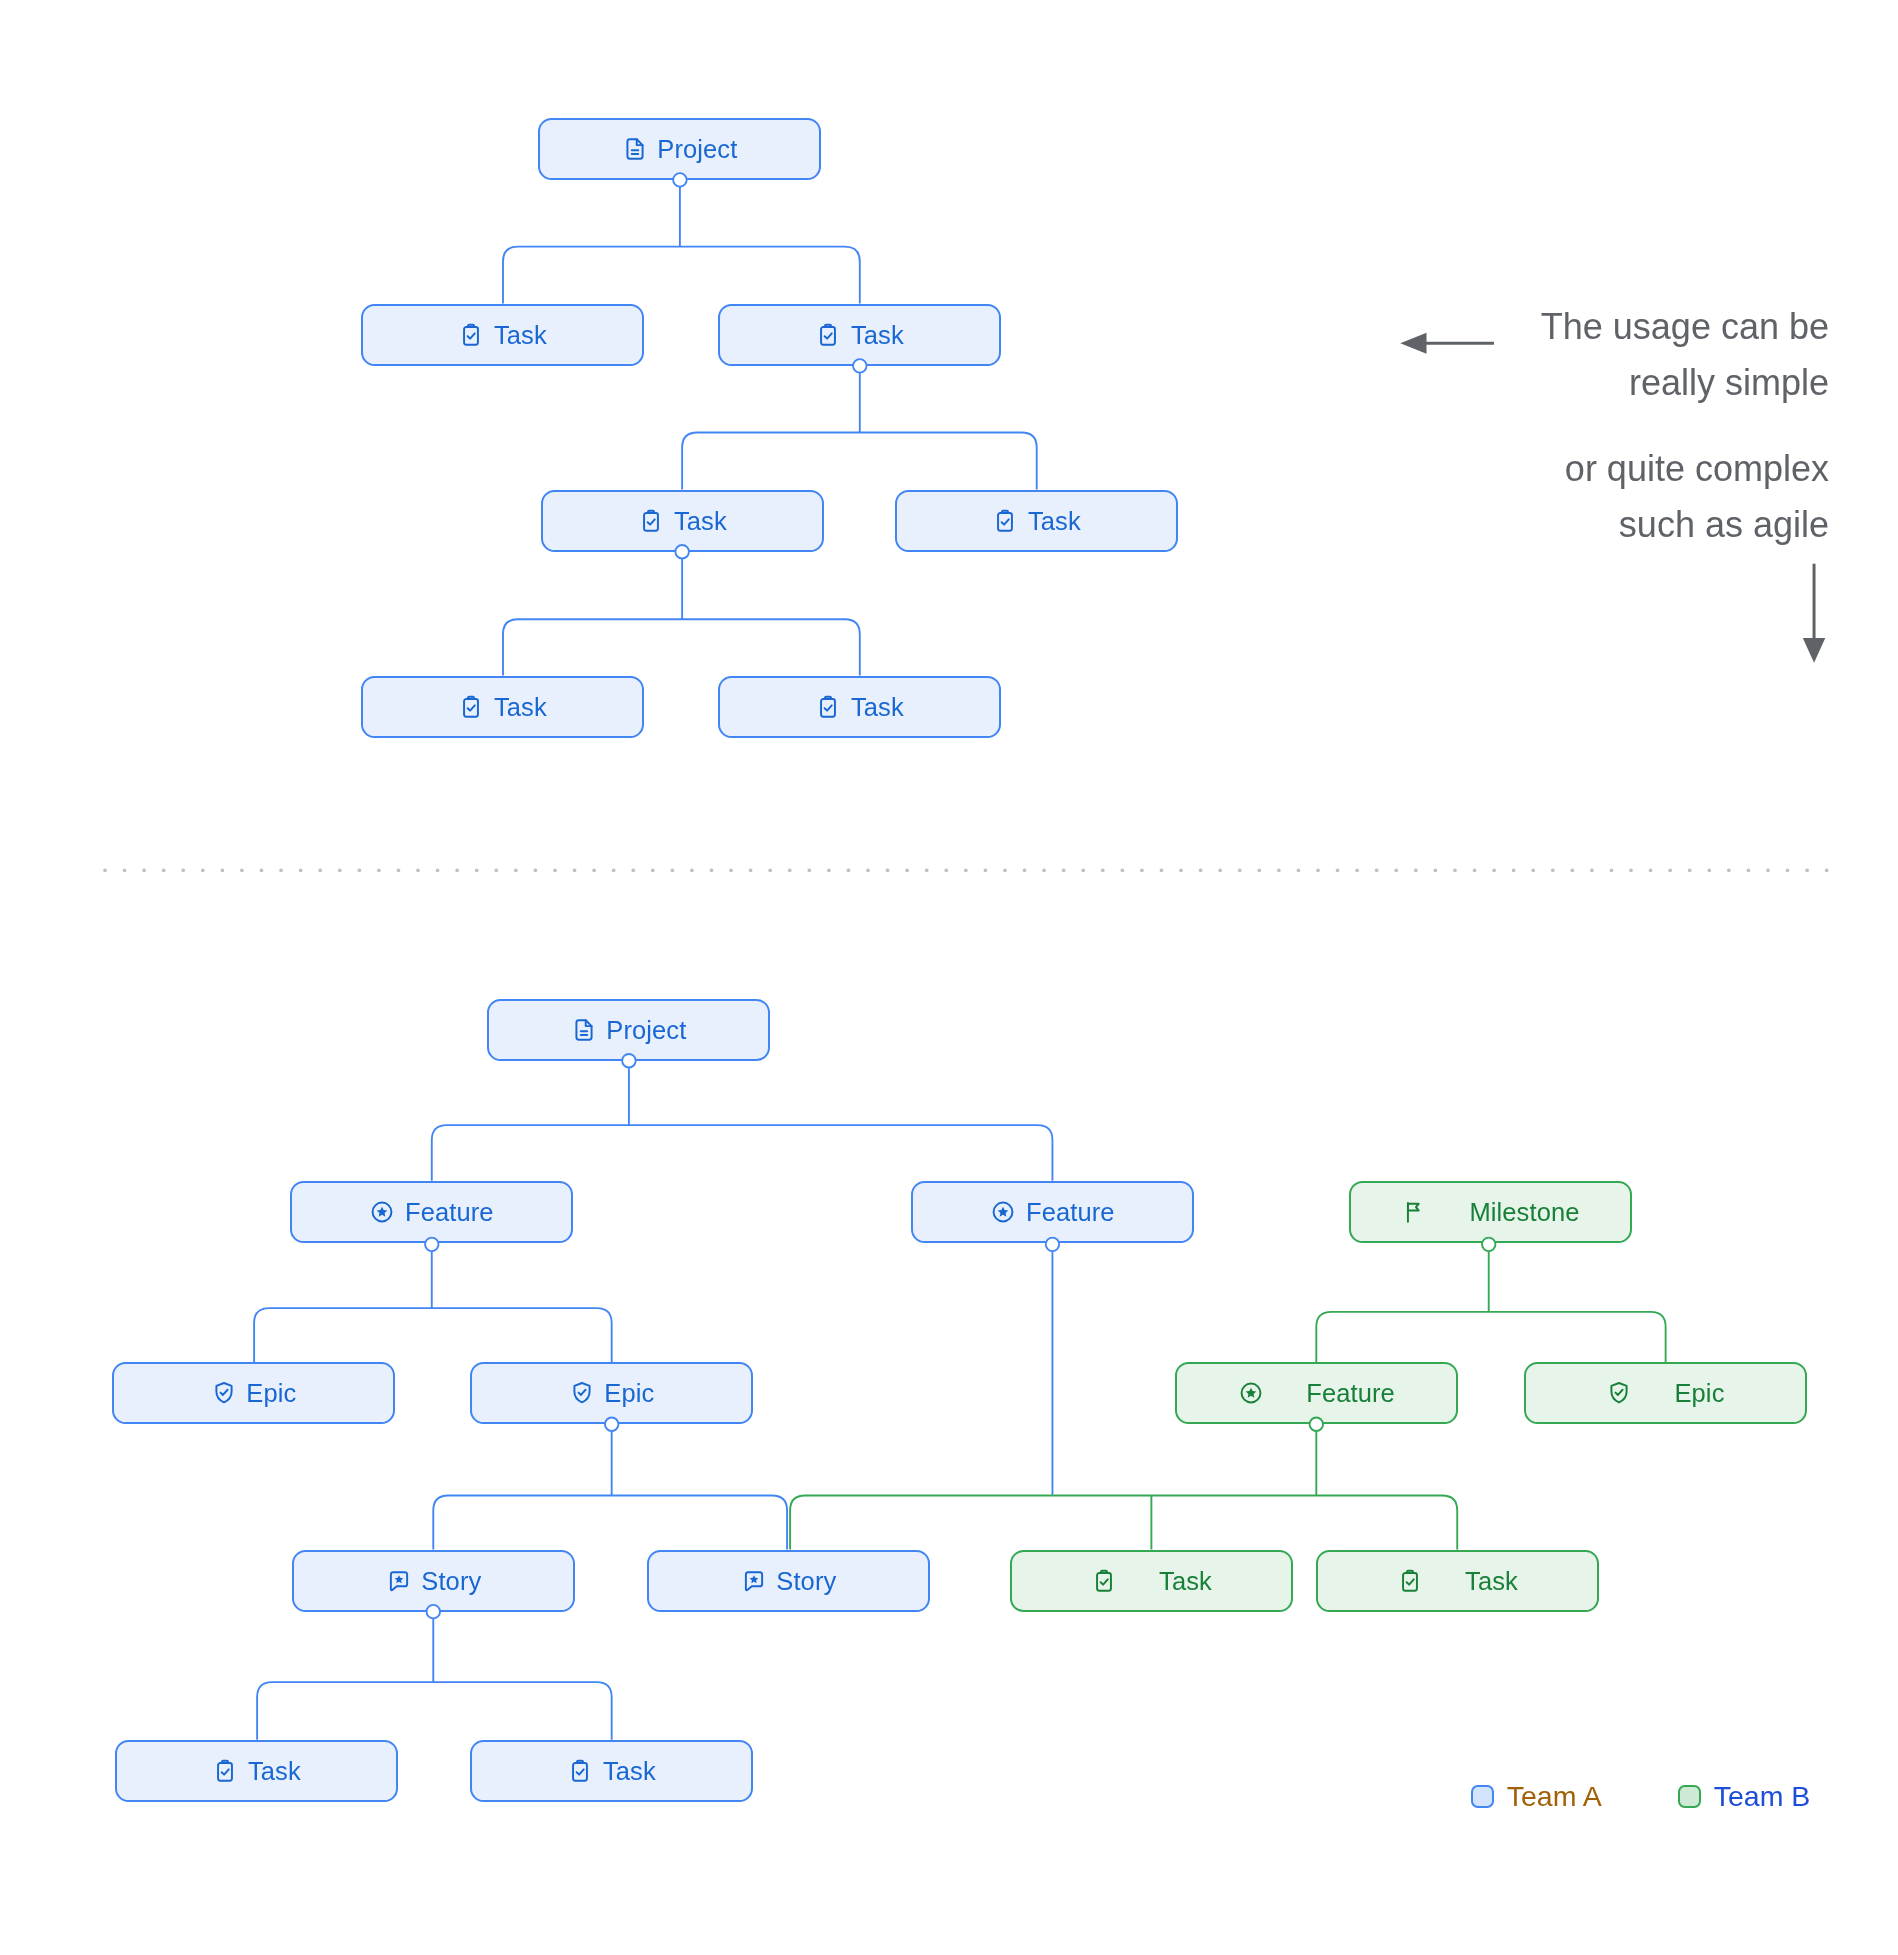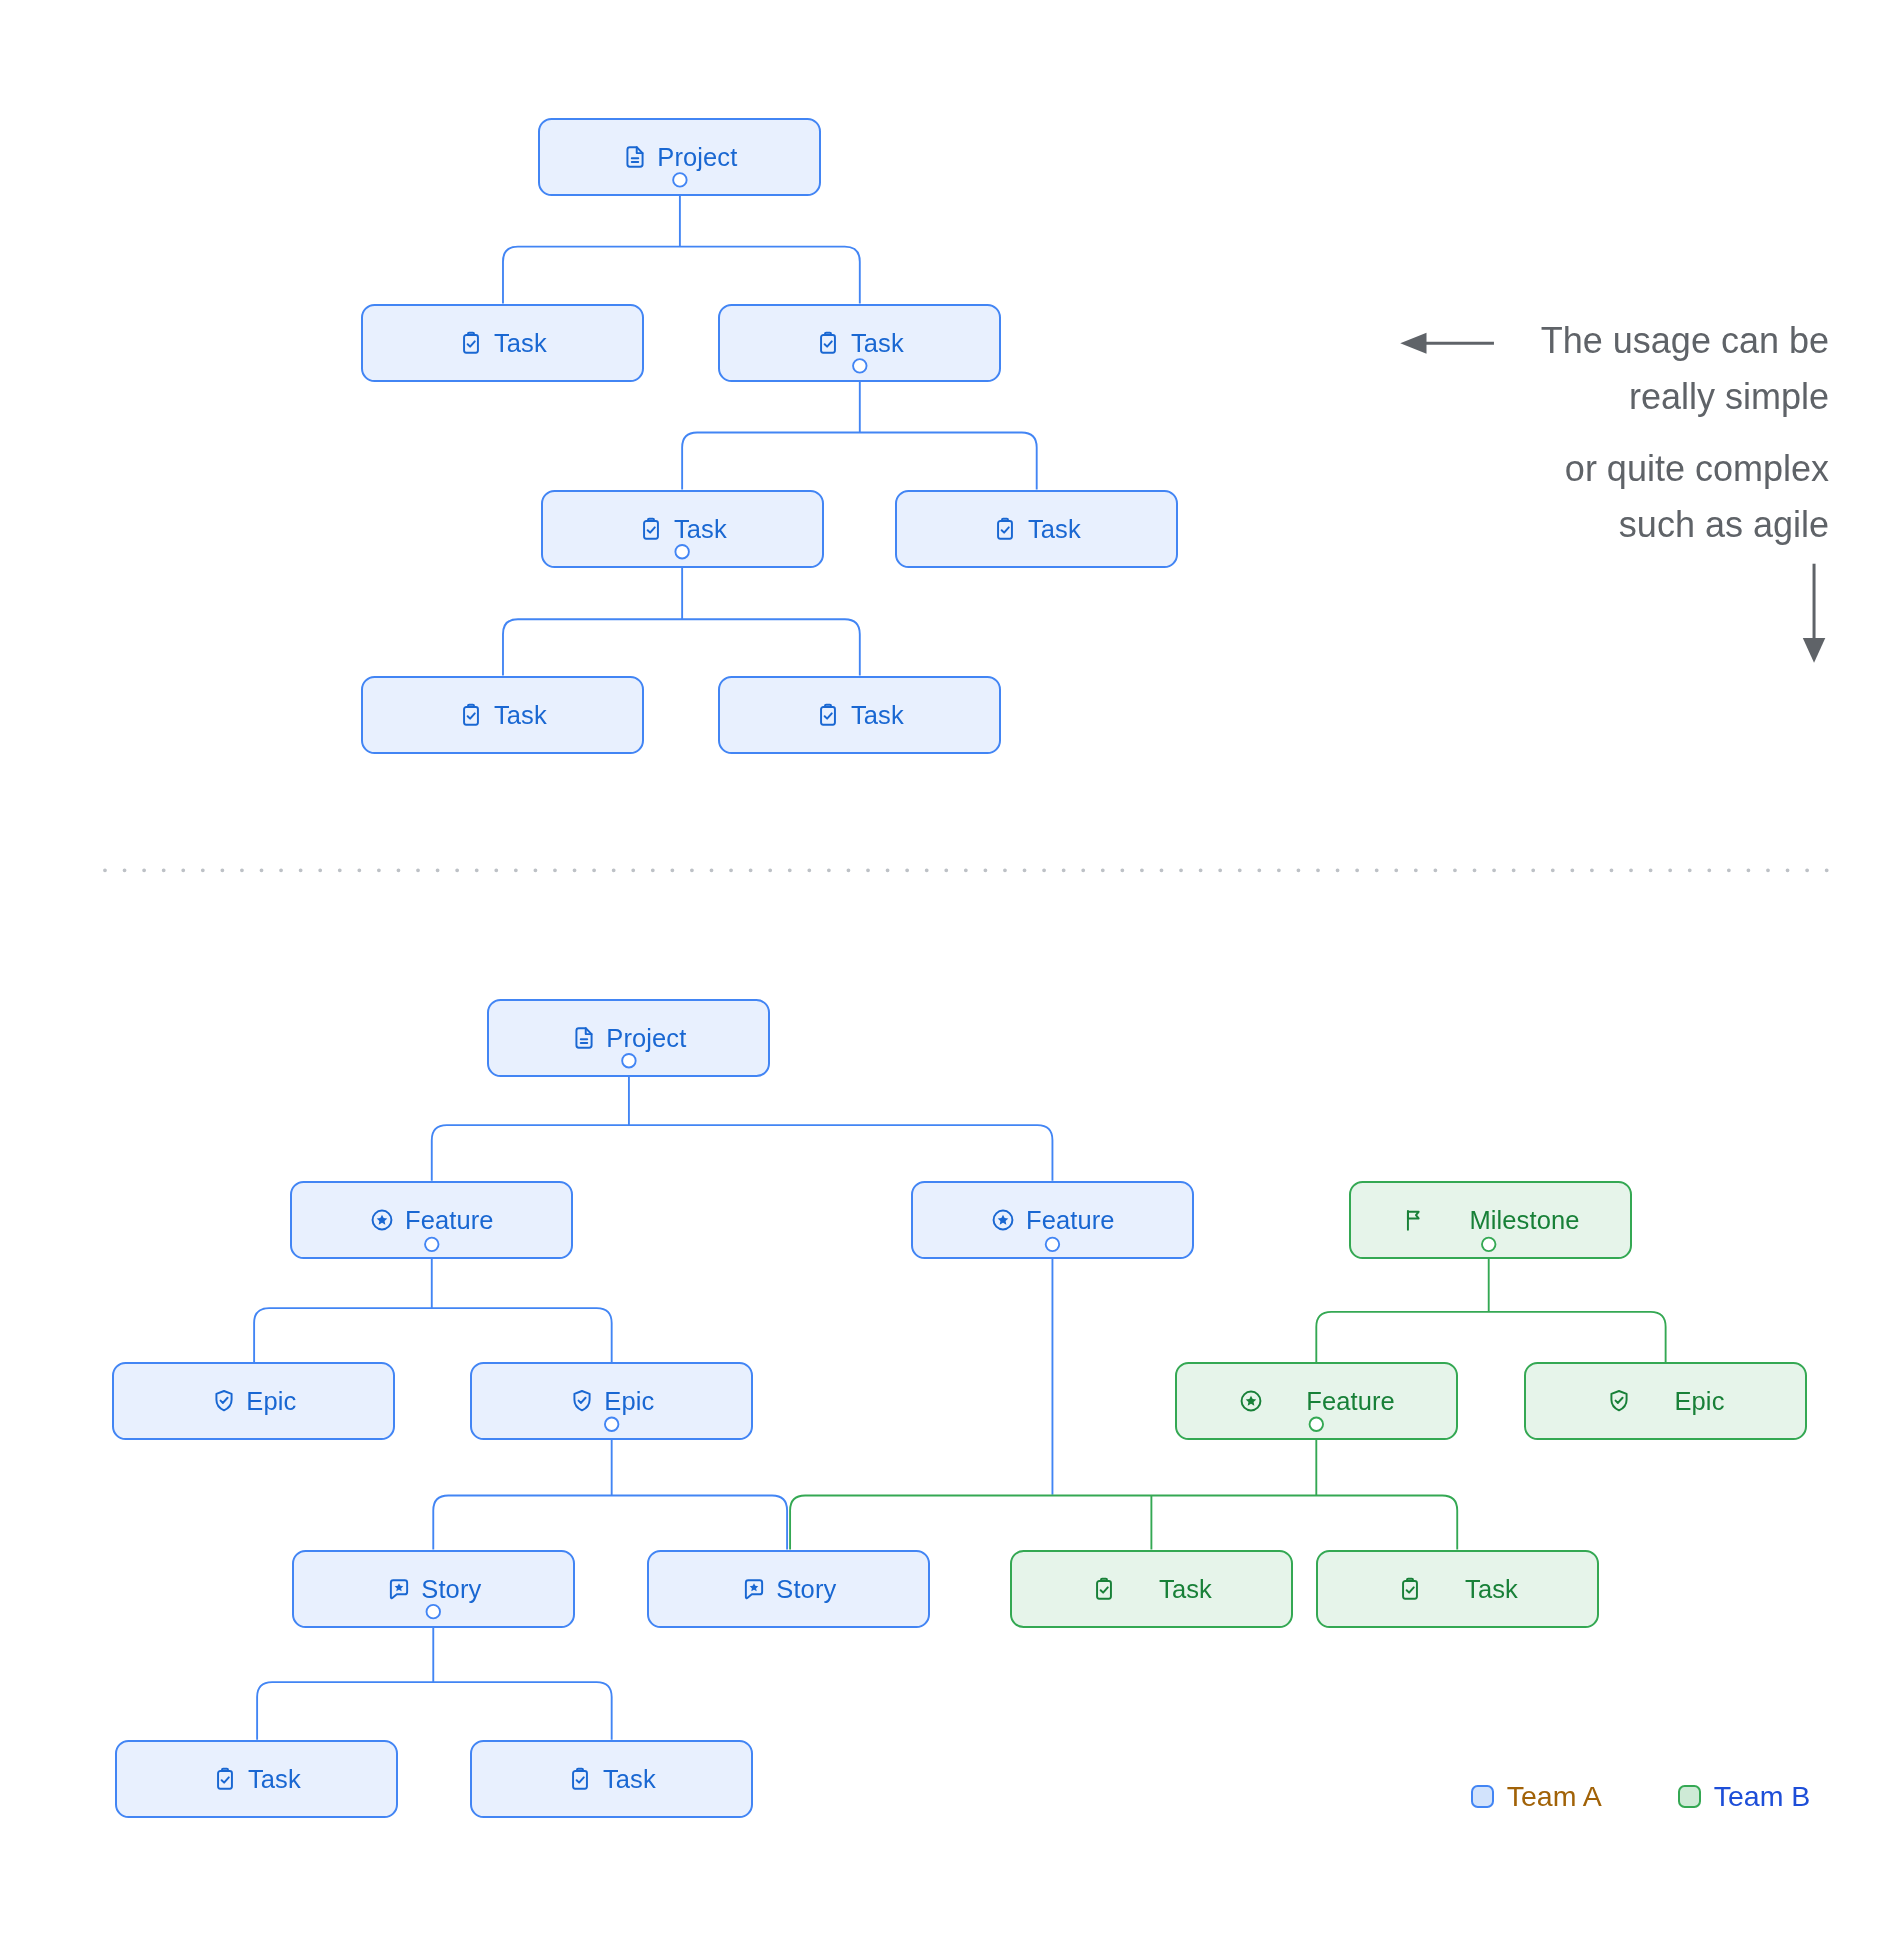--- a/index.html
+++ b/index.html
@@ -2,21 +2,21 @@
 <html style="font-size:12px"><head>
 <meta charset="utf-8">
 <style>
   html,body { margin:0; padding:0; background:#fff; }
   #canvas {
     position:relative; width:1898px; height:1955px; background:#fff;
     font-family:"Liberation Sans", sans-serif; overflow:hidden;
   }
   svg.layer { position:absolute; left:0; top:0; pointer-events:none; }
   .node {
-    position:absolute; width:283px; height:78px; box-sizing:border-box;
+    position:absolute; width:283px; height:62px; box-sizing:border-box;
     display:flex; align-items:center; justify-content:center; gap:9.7px;
     border-radius:13.5px; border:2.2px solid; font-size:25.5px; letter-spacing:0.1px;
   }
   .node.team-a { background:#E8F0FE; border-color:#4285F4; color:#1967D2; }
   .node.team-b { background:#E6F4EA; border-color:#34A853; color:#188038;gap:42px; }
   .ic { width:26px; height:26px; flex:0 0 auto; }
   .annotation {
     position:absolute; right:69px; text-align:right; color:#5F6368;
     font-size:36px; line-height:56px; white-space:nowrap;
   }
@@ -228,21 +228,21 @@
       <circle cx="1404" cy="1660" r="9"></circle>
       <circle cx="816" cy="1900" r="9"></circle>
       <circle cx="578" cy="2150" r="9"></circle>
     </g>
     <g fill="#FFFFFF" stroke="#34A853" stroke-width="2.5">
       <circle cx="1986" cy="1660" r="9"></circle>
       <circle cx="1756" cy="1900" r="9"></circle>
     </g>
   </svg>
 
-  <div class="annotation" style="top:313px">
+  <div class="annotation" style="top:299px">
     <div>The usage can be</div>
     <div>really simple</div>
   </div>
   <div class="annotation" style="top:441px">
     <div>or quite complex</div>
     <div>such as agile</div>
   </div>
 
   <div class="legend-item" style="left:1471px;top:1780px">
     <span class="legend-swatch a"></span>

